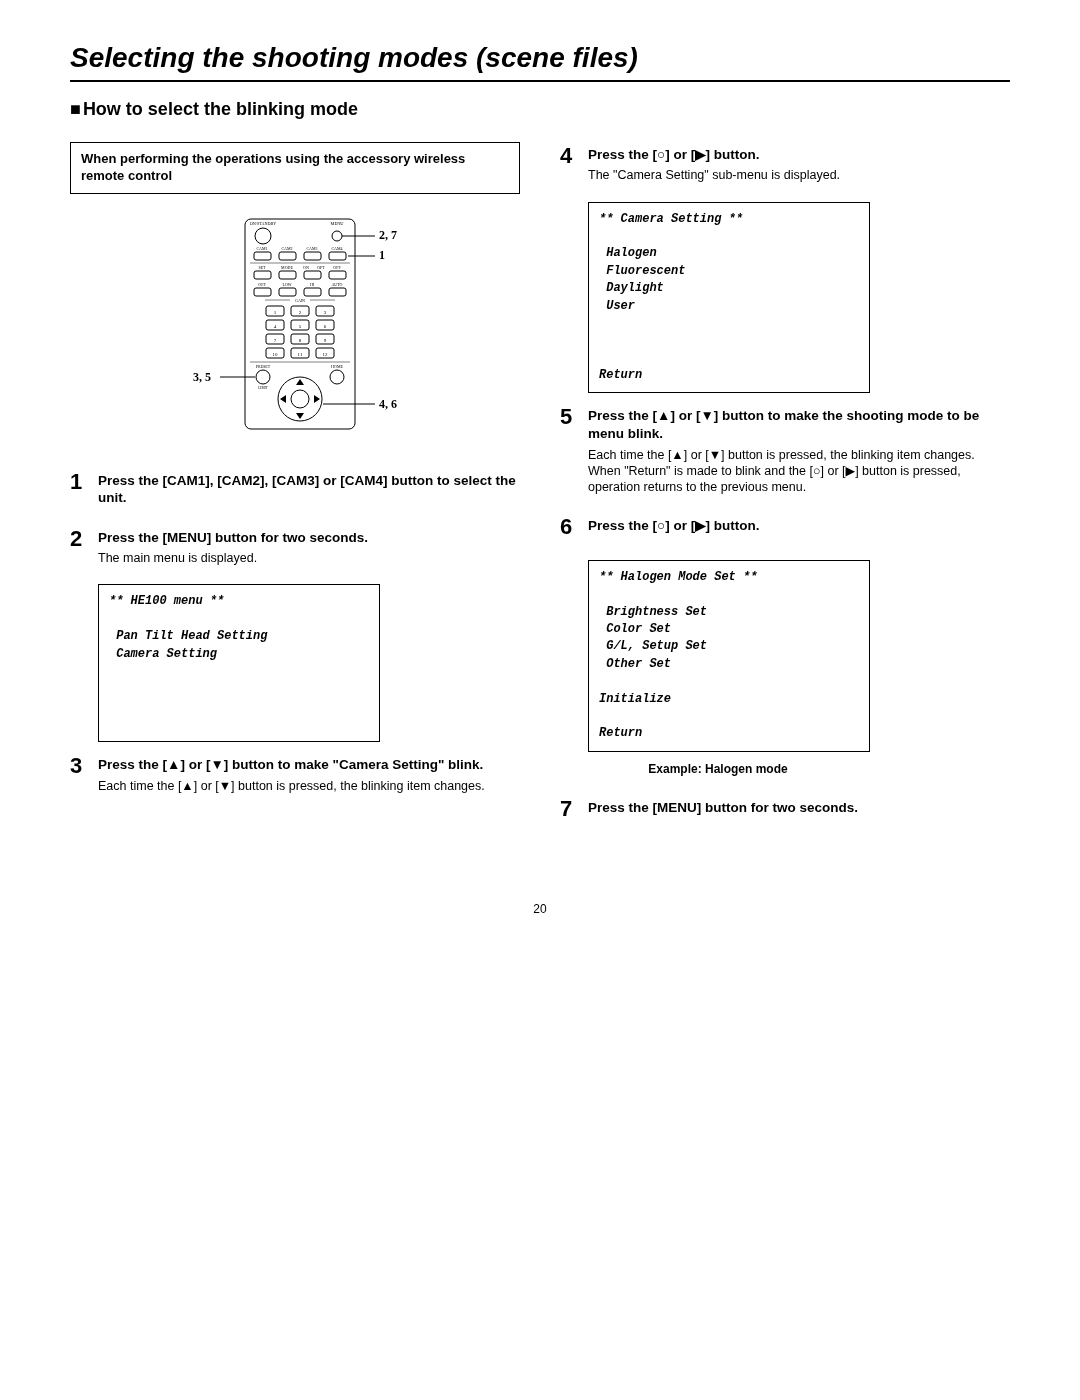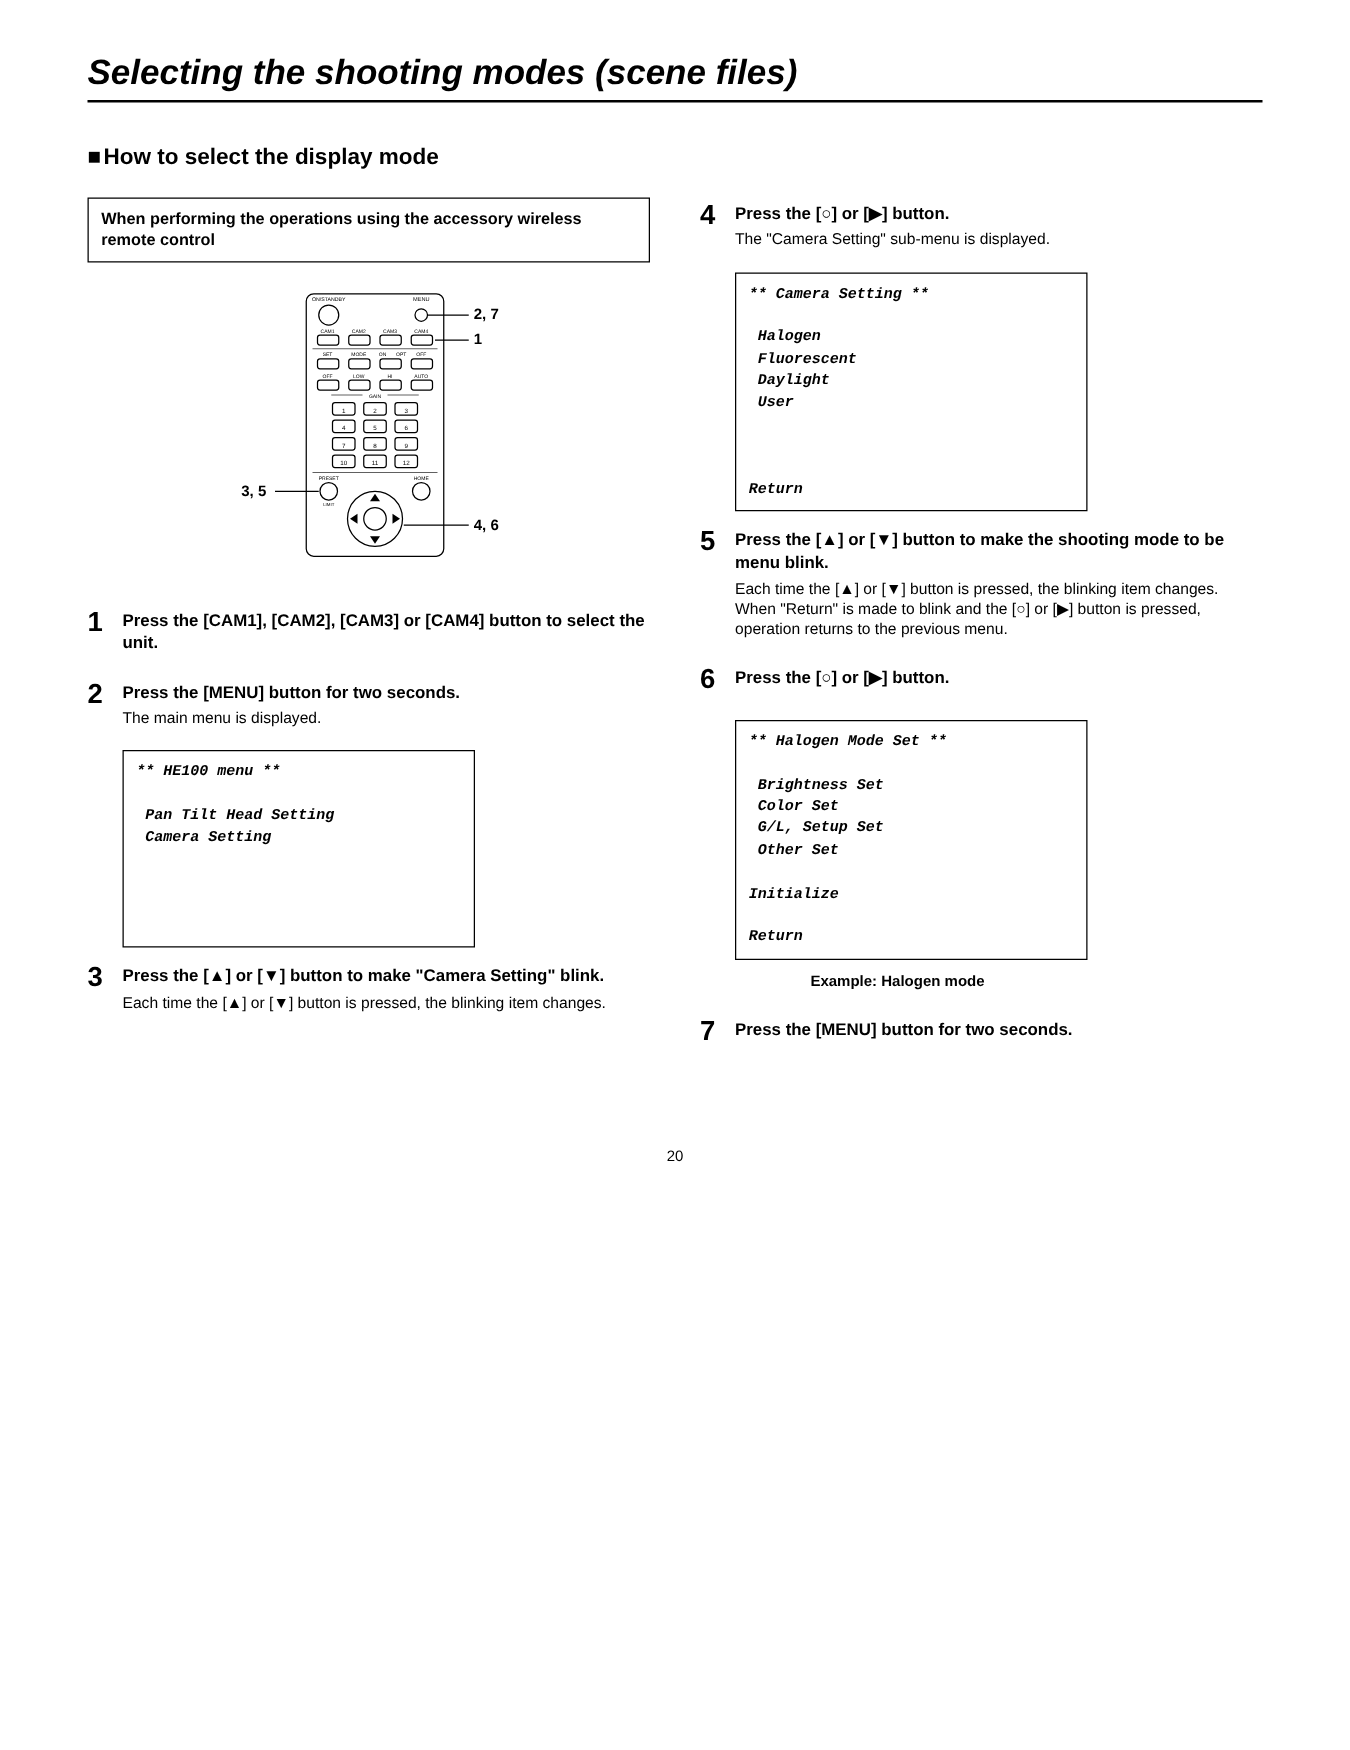--- a/index.html
+++ b/index.html
@@ -10,21 +10,21 @@
     color: #000;
     font-size: 13px;
     line-height: 1.3;
   }
   .page-title {
     font-size: 28px;
     font-weight: bold;
     font-style: italic;
     border-bottom: 2px solid #000;
     padding-bottom: 4px;
-    margin-bottom: 32px;
+    margin-bottom: 16px;
   }
   .section-title {
     font-size: 18px;
     font-weight: bold;
     margin-bottom: 20px;
   }
   .section-title::before {
     content: "■";
     margin-right: 2px;
   }
@@ -40,20 +40,21 @@
     padding: 8px 10px;
     font-weight: bold;
     margin-bottom: 20px;
     font-size: 13px;
   }
   .remote-block {
     text-align: center;
     margin-bottom: 24px;
     position: relative;
     height: 230px;
+    font-family: Liberation Serif, serif;
   }
   .remote-svg {
     display: inline-block;
   }
   .step {
     display: flex;
     align-items: flex-start;
     gap: 10px;
     margin-bottom: 18px;
   }
@@ -101,21 +102,21 @@
   }
   .callout {
     font-weight: bold;
     font-size: 12px;
   }
 </style>
 </head>
 <body>
 
 <div class="page-title">Selecting the shooting modes (scene files)</div>
-<div class="section-title">How to select the display mode</div>
+<div class="section-title">How to select the blinking mode</div>
 
 <div class="columns">
 
   <div class="col">
     <div class="boxed-note">When performing the operations using the accessory wireless remote control</div>
 
     <div class="remote-block">
       <svg class="remote-svg" width="320" height="230" viewBox="0 0 320 230">
 
         <rect x="110" y="5" width="110" height="210" rx="6" fill="#fff" stroke="#000" stroke-width="1"></rect>

